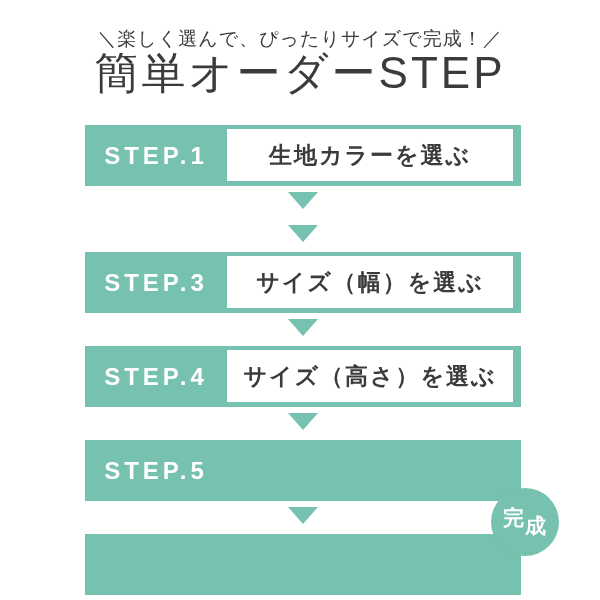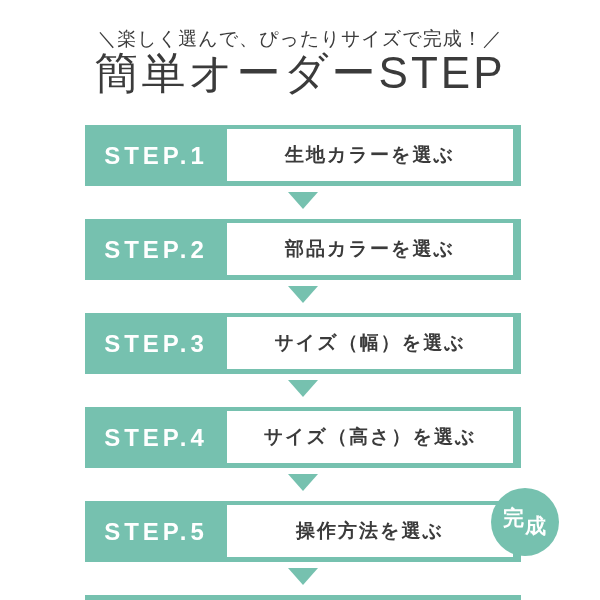--- a/index.html
+++ b/index.html
@@ -37,21 +37,21 @@
   .row-label{
     position:absolute;left:0;top:0;width:142px;height:100%;
     display:flex;align-items:center;justify-content:center;
     color:#fff;font-size:24px;font-weight:700;letter-spacing:4px;
     white-space:nowrap;
   }
   .row-box{
     position:absolute;left:142px;top:4px;right:8px;bottom:5px;
     background:#fff;
     display:flex;align-items:center;justify-content:center;
-    font-size:19px;font-weight:700;letter-spacing:2px;
+    font-size:23px;font-weight:700;letter-spacing:2px;
     color:var(--ink);white-space:nowrap;
   }
   .gap{
     height:33px;display:flex;justify-content:center;
   }
   .tri{
     width:0;height:0;margin-top:6px;
     border-left:15px solid transparent;
     border-right:15px solid transparent;
     border-top:17px solid var(--accent);
@@ -77,24 +77,20 @@
   <div class="steps">
 
     <div class="row">
       <div class="row-label">STEP.1</div>
       <div class="row-box">生地カラーを選ぶ</div>
     </div>
     <div class="gap">
       <div class="tri"></div>
     </div>
 
-    <div class="row">
-      <div class="row-label">STEP.2</div>
-      <div class="row-box">部品カラーを選ぶ</div>
-    </div>
     <div class="gap">
       <div class="tri"></div>
     </div>
 
     <div class="row">
       <div class="row-label">STEP.3</div>
       <div class="row-box">サイズ（幅）を選ぶ</div>
     </div>
     <div class="gap">
       <div class="tri"></div>
@@ -103,21 +99,20 @@
     <div class="row">
       <div class="row-label">STEP.4</div>
       <div class="row-box">サイズ（高さ）を選ぶ</div>
     </div>
     <div class="gap">
       <div class="tri"></div>
     </div>
 
     <div class="row">
       <div class="row-label">STEP.5</div>
-      <div class="row-box">操作方法を選ぶ</div>
     </div>
     <div class="gap">
       <div class="tri"></div>
     </div>
 
     <div class="row">
     </div>
 
   </div>
 

